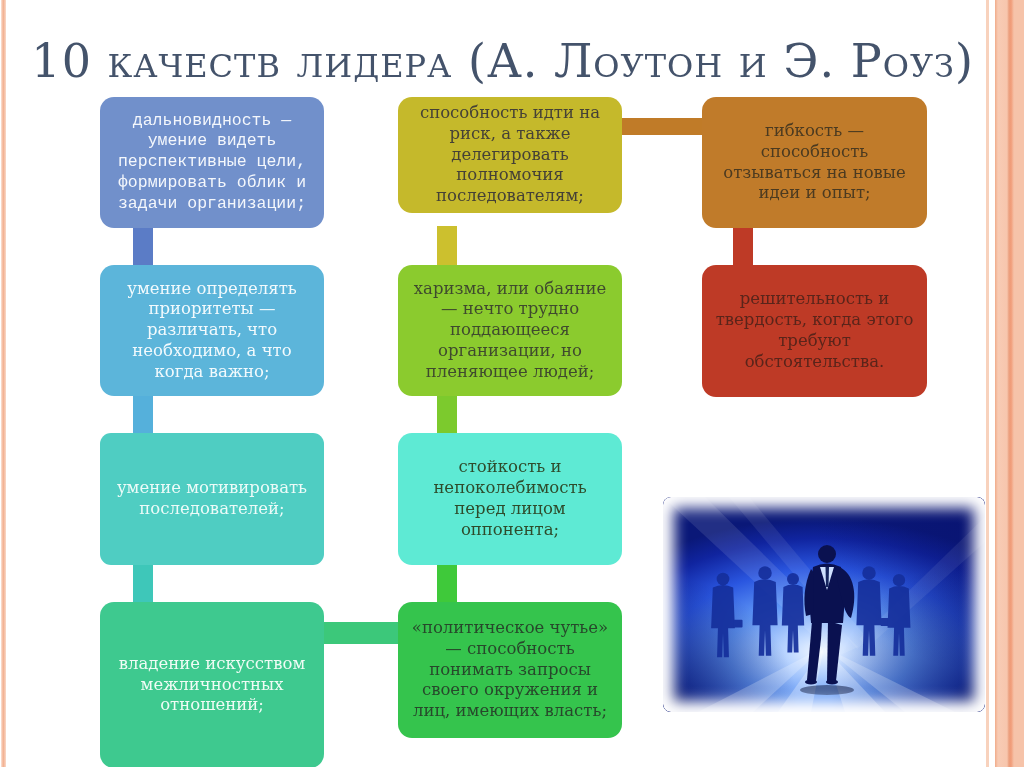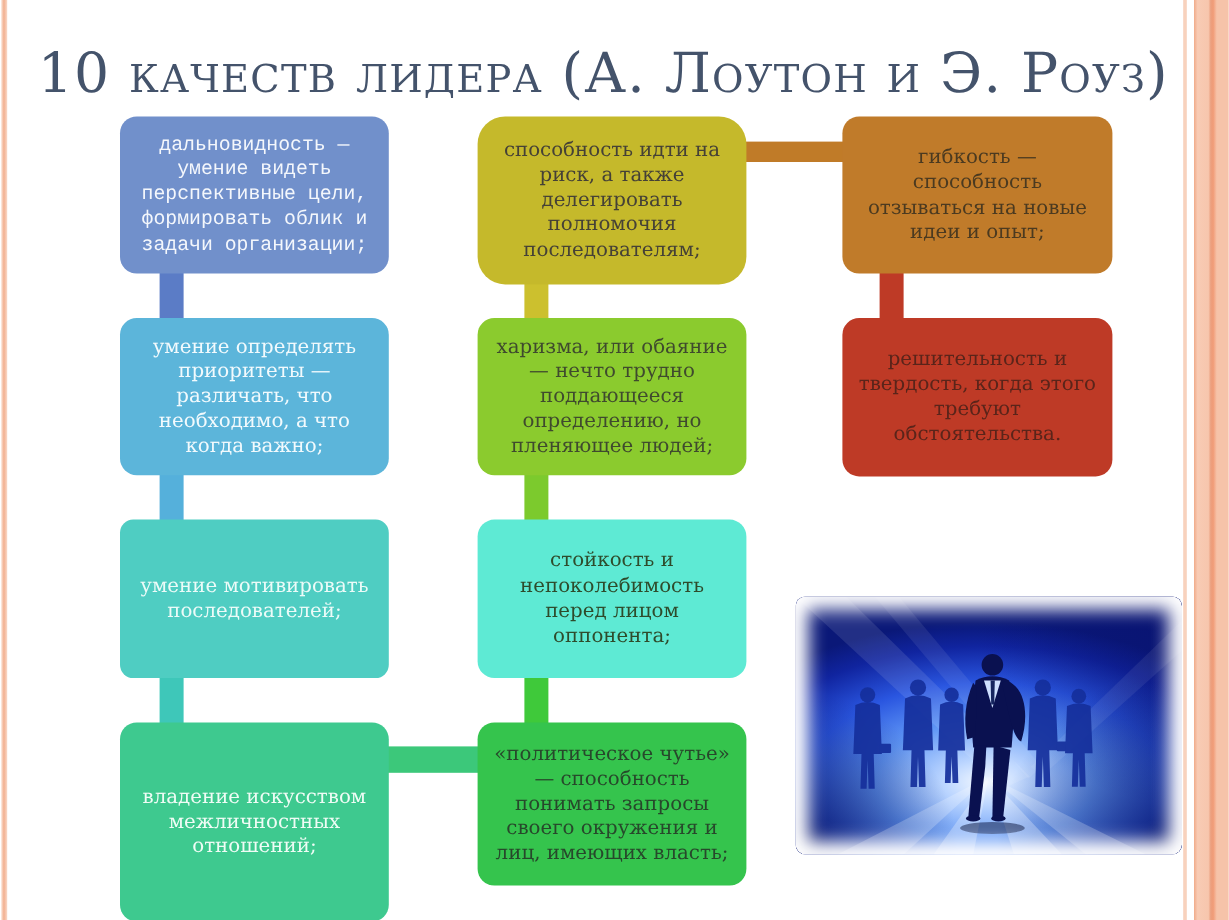--- a/index.html
+++ b/index.html
@@ -20,21 +20,21 @@
     font-variant:small-caps; font-size:46px; letter-spacing:1px; color:#44536b; white-space:nowrap; }
 
   
   .box { position:absolute; width:224px; border-radius:14px; z-index:2;
     display:flex; align-items:center; justify-content:center; text-align:center;
     padding:8px 11px; font-size:16.5px; line-height:1.26; }
   .b1 { left:100px; top:97px;  height:131px; background:#7190cb; color:#f4f7fc;font-family:Liberation Mono, monospace; }
   .b2 { left:100px; top:265px; height:131px; background:#5cb5da; color:#f2fafd; }
   .b3 { left:100px; top:433px; height:132px; background:#4fcdc2; color:#ecfbf8;border-radius:11px; }
   .b4 { left:100px; top:602px; height:166px; background:#3ec98f; color:#effcf5; }
-  .b5 { left:398px; top:97px;  height:140px; background:#c5b92b; color:#454136;border-radius:23px; }
+  .b5 { left:398px; top:97px;  height:116px; background:#c5b92b; color:#454136; }
   .b6 { left:398px; top:265px; height:131px; background:#8bcb2e; color:#3f4a2e; }
   .b7 { left:398px; top:433px; height:132px; background:#5eead4; color:#2e4b2b; }
   .b8 { left:398px; top:602px; height:136px; background:#35c44d; color:#27482b; }
   .b9 { left:702px; top:97px;  height:131px; width:225px; background:#c07b2a; color:#4b3a20; }
   .b10{ left:702px; top:265px; height:132px; width:225px; background:#be3a26; color:#5a241a; }
 
   
   .vconn { position:absolute; width:20px; height:41px; z-index:1; }
   .v1 { left:133px; top:226px; background:#5b7cc6; }
   .v2 { left:133px; top:394px; background:#55b0db; }
@@ -79,21 +79,21 @@
   <div class="vconn v6"></div>
   <div class="vconn v7"></div>
   <div class="hconn h1"></div>
   <div class="hconn h2"></div>
 
   <div class="box b1">дальновидность — умение видеть перспективные цели, формировать облик и задачи организации;</div>
   <div class="box b2">умение определять приоритеты — различать, что необходимо, а что когда важно;</div>
   <div class="box b3">умение мотивировать последователей;</div>
   <div class="box b4">владение искусством межличностных отношений;</div>
   <div class="box b5">способность идти на риск, а также делегировать полномочия последователям;</div>
-  <div class="box b6">харизма, или обаяние — нечто трудно поддающееся определению, но пленяющее людей;</div>
+  <div class="box b6">харизма, или обаяние — нечто трудно поддающееся организации, но пленяющее людей;</div>
   <div class="box b7">стойкость и непоколебимость перед лицом оппонента;</div>
   <div class="box b8">«политическое чутье» — способность понимать запросы своего окружения и лиц, имеющих власть;</div>
   <div class="box b9">гибкость — способность отзываться на новые идеи и опыт;</div>
   <div class="box b10">решительность и твердость, когда этого требуют обстоятельства.</div>
 
   <div class="photo" title="businessman silhouette walking toward bright light, colleagues behind, blue toned">
     <div class="photo-bg"></div>
     <svg viewBox="0 0 322 215" aria-hidden="true">
 
       <g fill="#ffffff">

